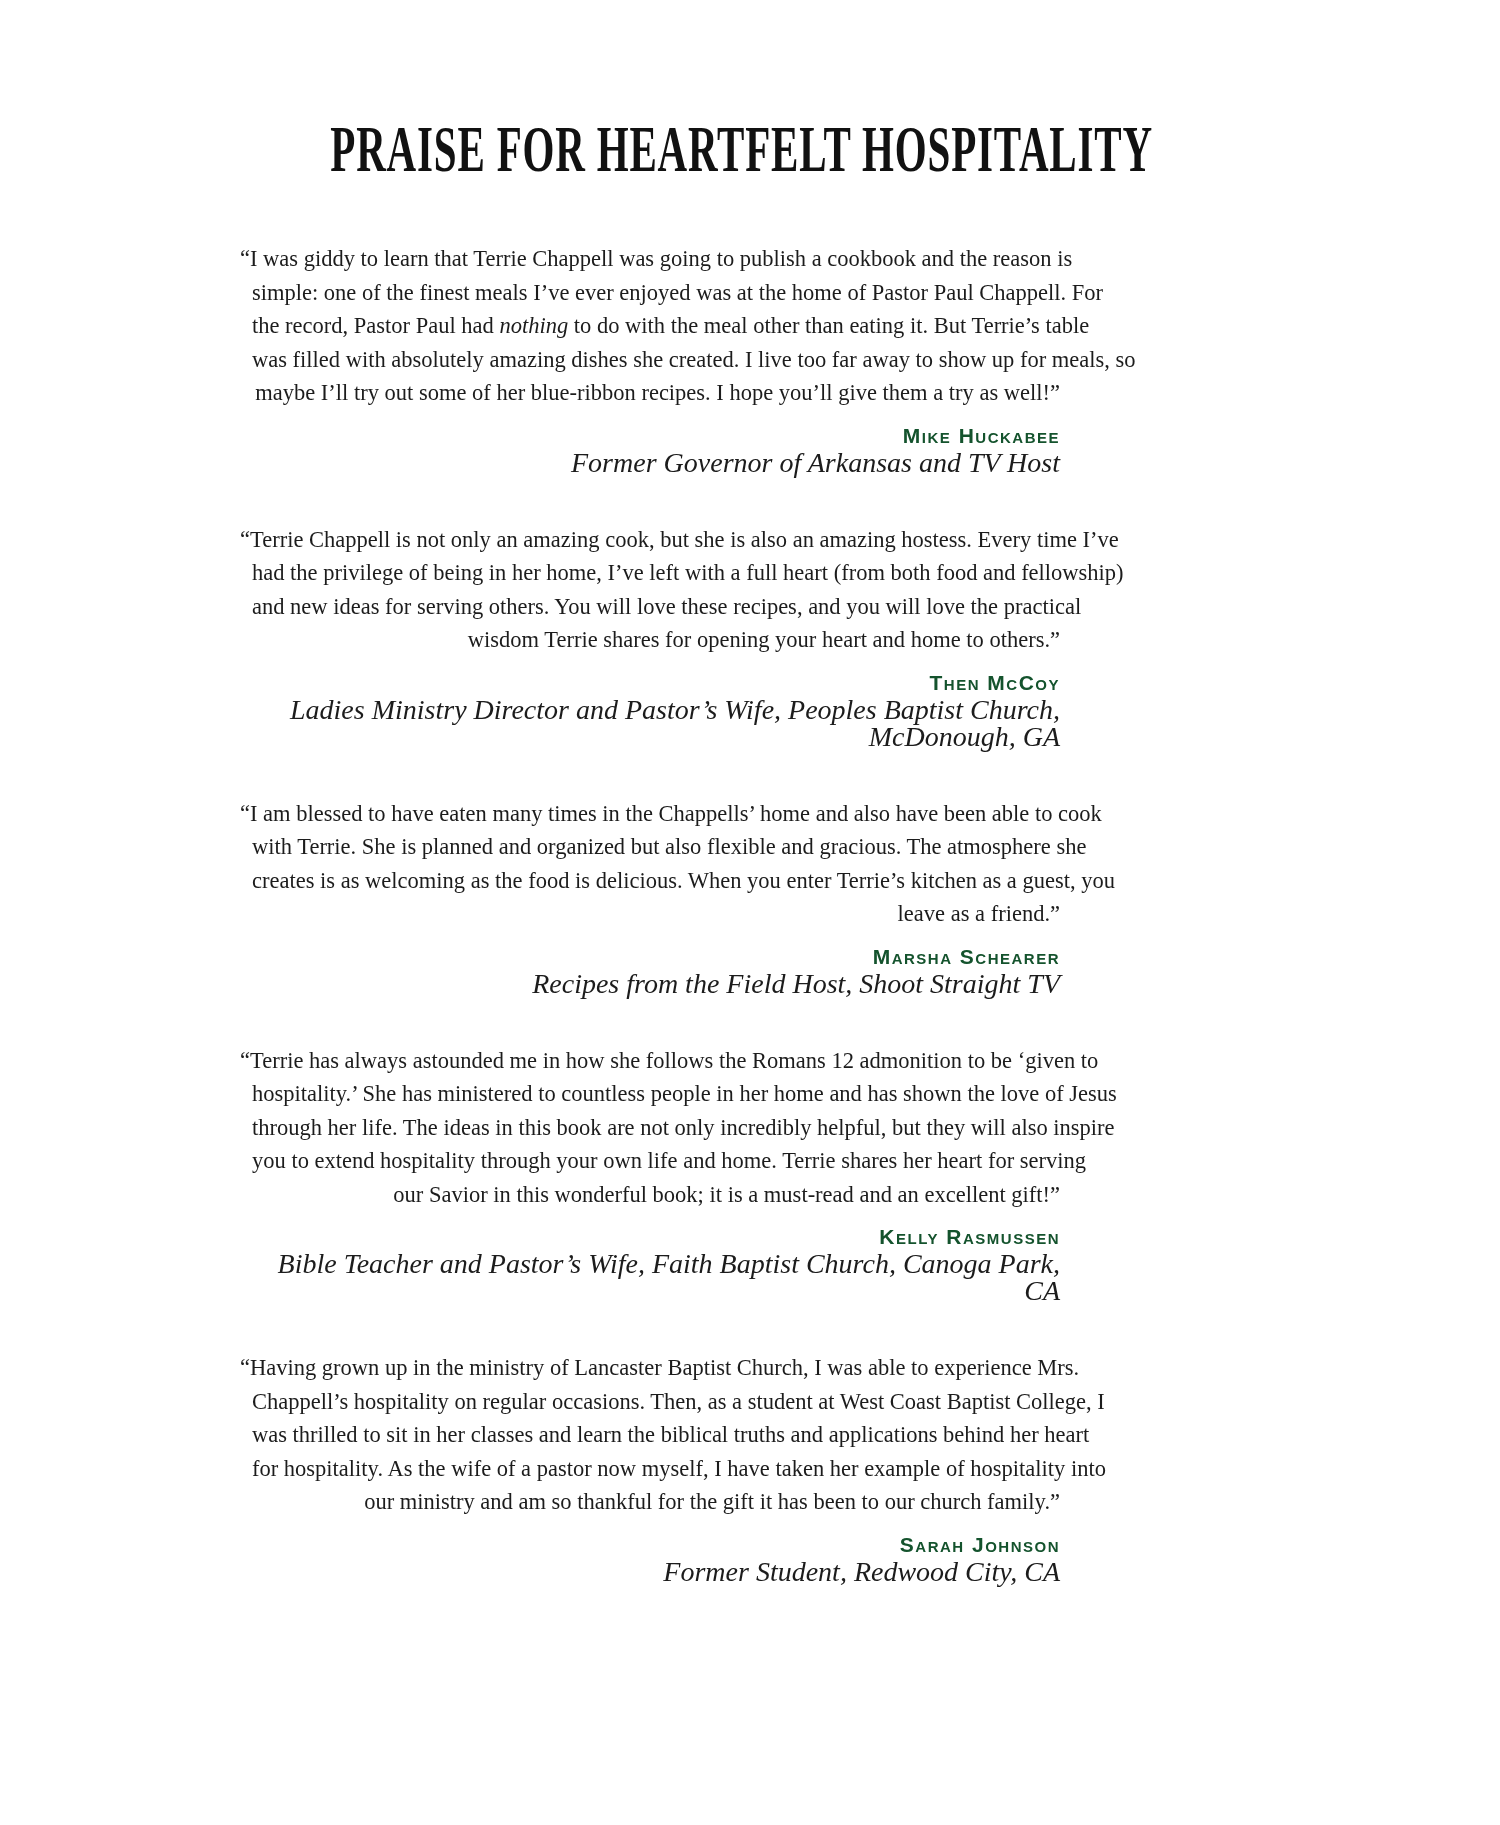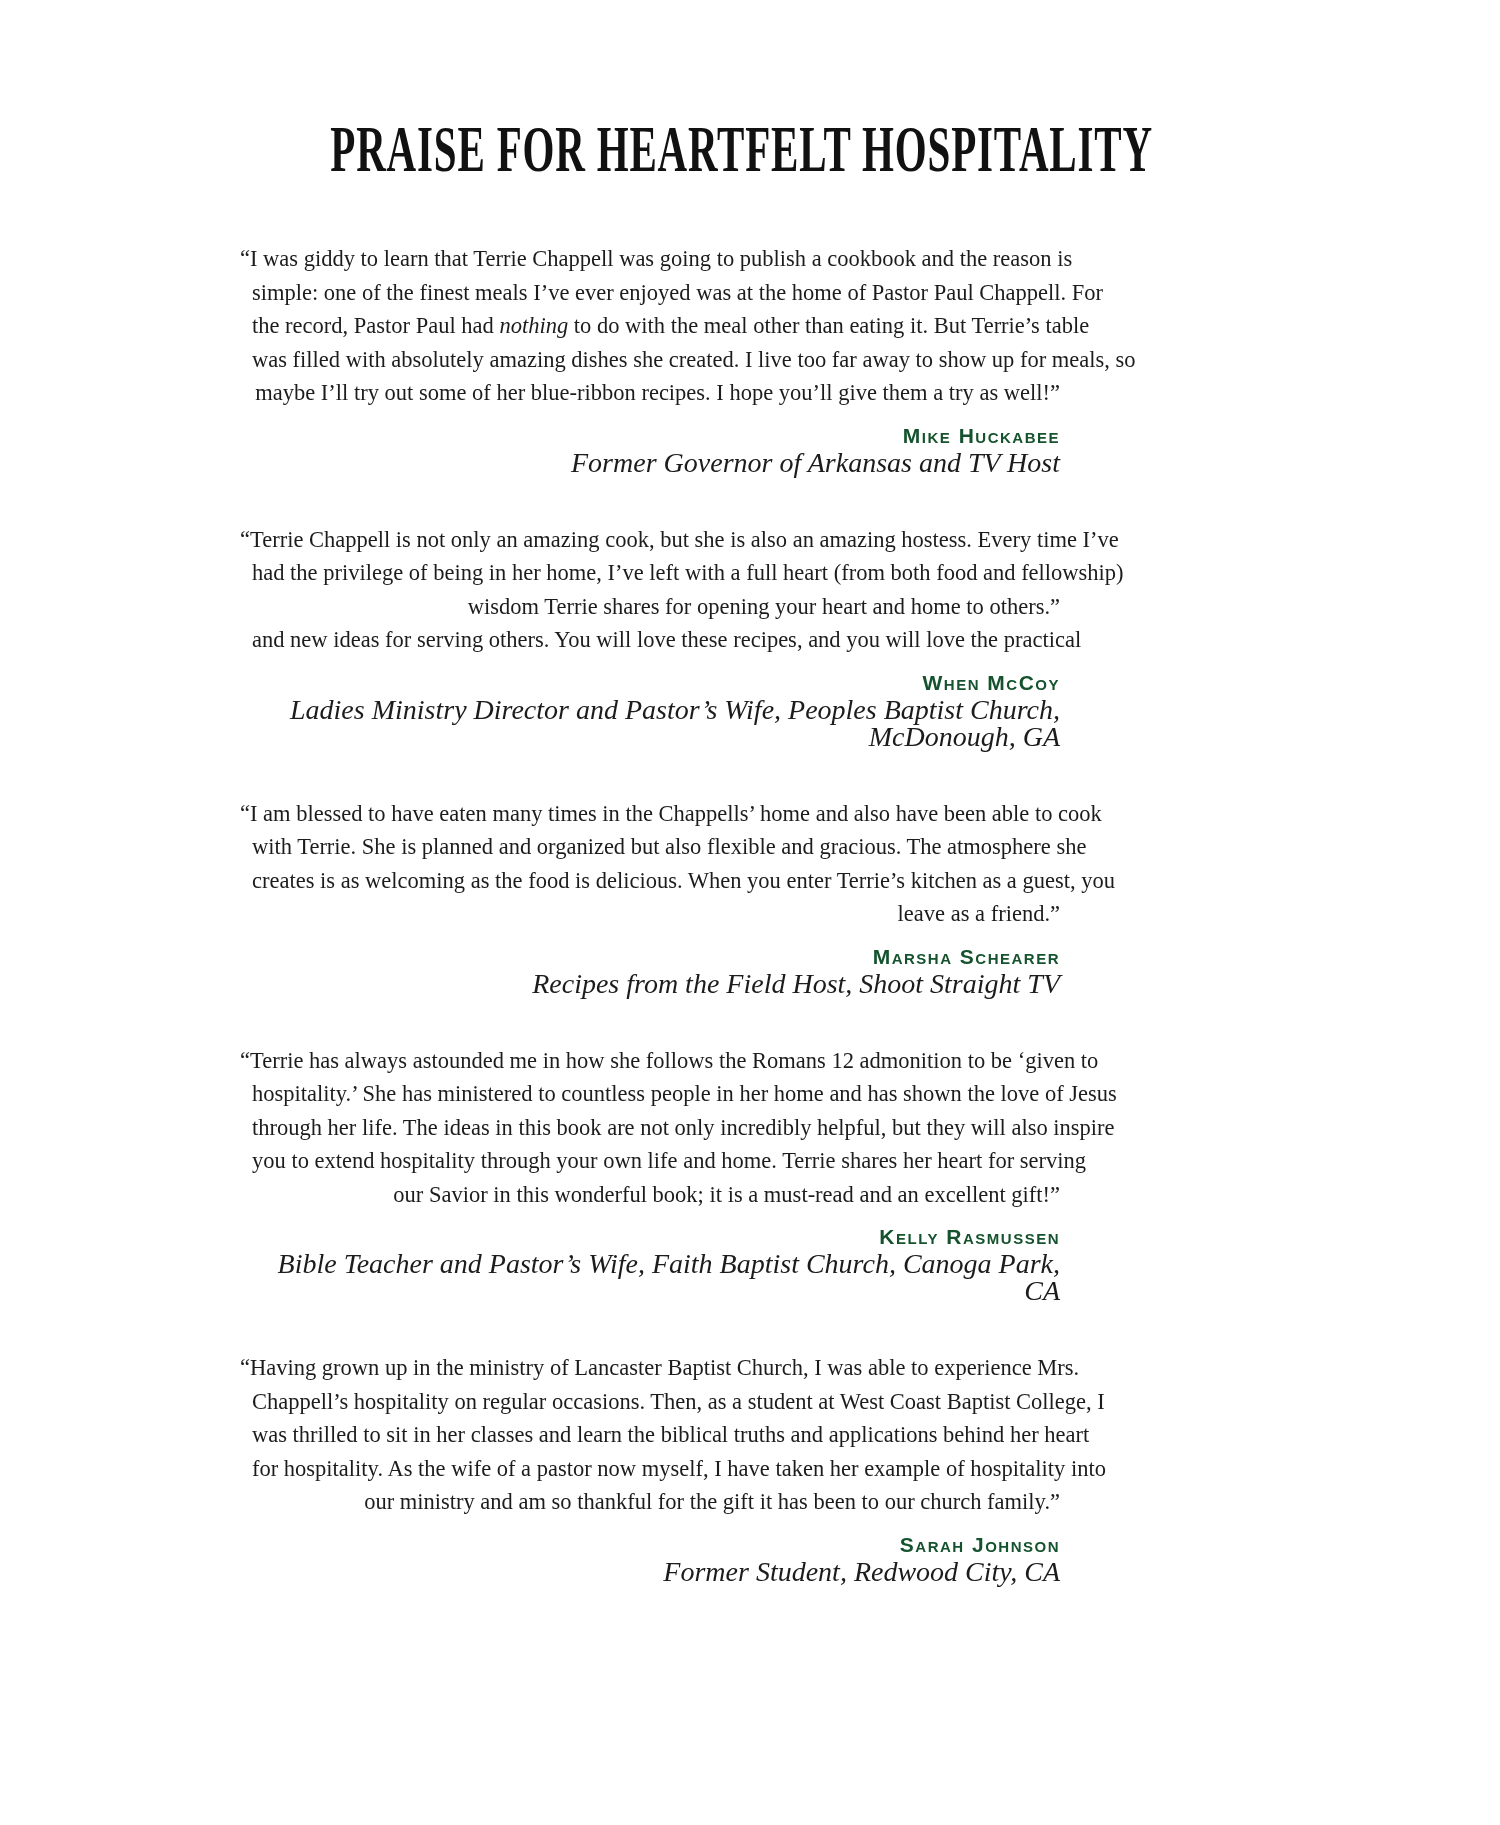--- a/index.html
+++ b/index.html
@@ -91,25 +91,25 @@
     <div class="attribution">
       <div class="attribution-name">Mike Huckabee</div>
       <div class="attribution-role">Former Governor of Arkansas and TV Host</div>
     </div>
   </section>
 
   <section class="quote-block">
     <div class="quote-lines">
           <div class="qline first">“Terrie Chappell is not only an amazing cook, but she is also an amazing hostess. Every time I’ve</div>
           <div class="qline">had the privilege of being in her home, I’ve left with a full heart (from both food and fellowship)</div>
+          <div class="qline">and new ideas for serving others. You will love these recipes, and you will love the practical</div>
           <div class="qline">wisdom Terrie shares for opening your heart and home to others.”</div>
-          <div class="qline">and new ideas for serving others. You will love these recipes, and you will love the practical</div>
         </div>
     <div class="attribution">
-      <div class="attribution-name">When McCoy</div>
+      <div class="attribution-name">Then McCoy</div>
       <div class="attribution-role">Ladies Ministry Director and Pastor’s Wife, Peoples Baptist Church, McDonough, GA</div>
     </div>
   </section>
 
   <section class="quote-block">
     <div class="quote-lines">
           <div class="qline first">“I am blessed to have eaten many times in the Chappells’ home and also have been able to cook</div>
           <div class="qline">with Terrie. She is planned and organized but also flexible and gracious. The atmosphere she</div>
           <div class="qline">creates is as welcoming as the food is delicious. When you enter Terrie’s kitchen as a guest, you</div>
           <div class="qline">leave as a friend.”</div>

